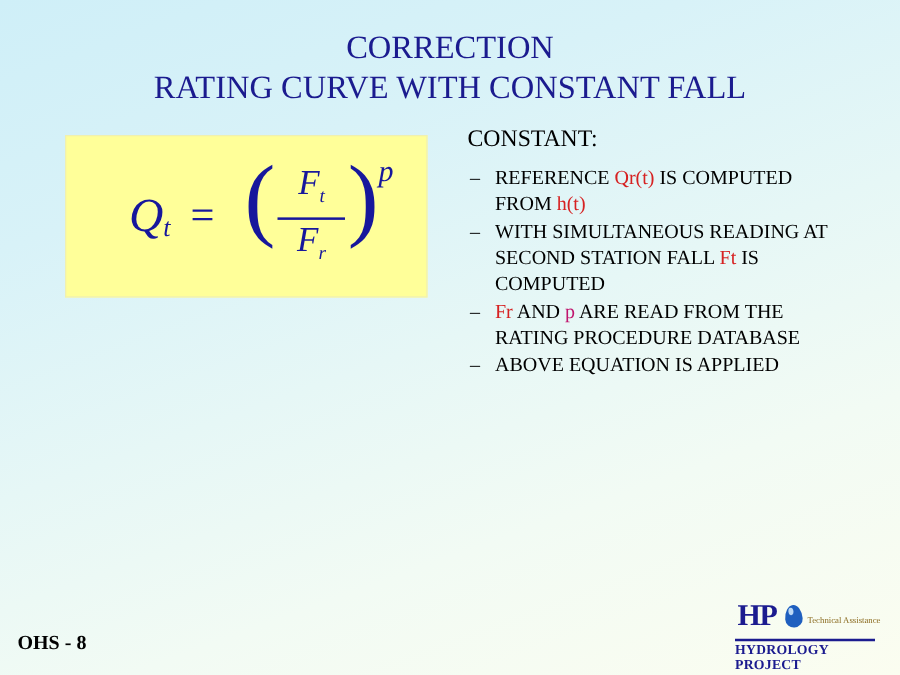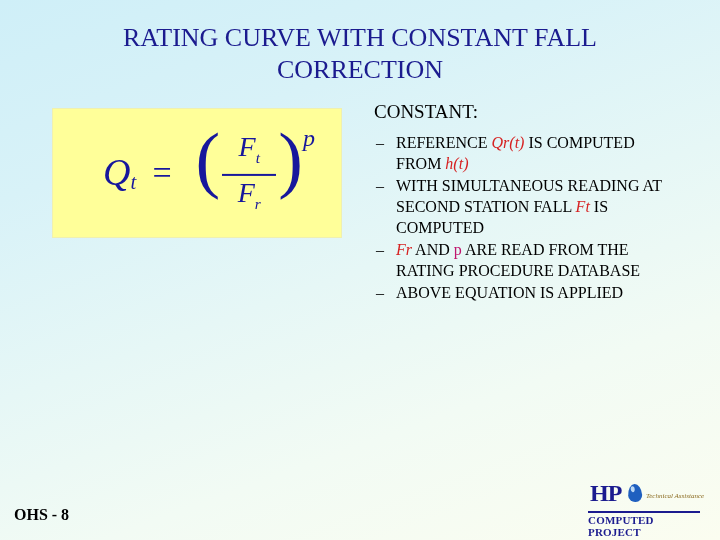--- a/index.html
+++ b/index.html
@@ -136,21 +136,21 @@
     padding-left: 26px;
     font-size: 16px;
     line-height: 21px;
     margin-bottom: 1px;
   }
   .proc-list li .dash {
     position: absolute;
     left: 6px;
     top: 0;
   }
-  .hl-red { color: #d62222; font-style: italic; }
+  .hl-red { color: #d62222; }
   .hl-mag { color: #c0166e; }
   .footer-left {
     position: absolute;
     left: 14px;
     bottom: 16px;
     font-size: 16px;
     font-weight: bold;
     color: #000;
     margin-top: 40px;
   }
@@ -189,21 +189,20 @@
     width: 4px;
     height: 6px;
     background: #bcd8f5;
     border-radius: 50%;
   }
   .logo .tagline {
     position: absolute;
     left: 62px;
     top: 12px;
     font-size: 7px;
-    font-style: italic;
     color: #8a6a1f;
     white-space: nowrap;
   }
   .logo .rule {
     position: absolute;
     left: 4px;
     top: 31px;
     width: 112px;
     height: 2px;
     background: #1b1b8f;
@@ -217,22 +216,22 @@
     color: #1b1b8f;
     letter-spacing: 0.2px;
   }
 </style>
 </head>
 <body>
 
 <div class="slide">
 
   <div class="title">
+    <div>CORRECTION</div>
     <div>RATING CURVE WITH CONSTANT FALL</div>
-    <div>CORRECTION</div>
   </div>
 
   <div class="formula-box">
     <div class="formula">
       <div class="eq-row">
         <span class="sym"><span>Q</span><sub>t</sub></span>
         <span class="eqsign">=</span>
         <span class="paren-group">
           <span class="paren">(</span>
           <span class="fraction">
@@ -269,16 +268,16 @@
     </ul>
   </div>
 
   <div class="footer-left">OHS - 8</div>
 
   <div class="logo">
     <span class="hp">HP</span>
     <span class="drop"></span>
     <span class="tagline">Technical Assistance</span>
     <span class="rule"></span>
-    <span class="sub">COMPUTED PROJECT</span>
+    <span class="sub">HYDROLOGY PROJECT</span>
   </div>
 
 </div>
 
 </body></html>

